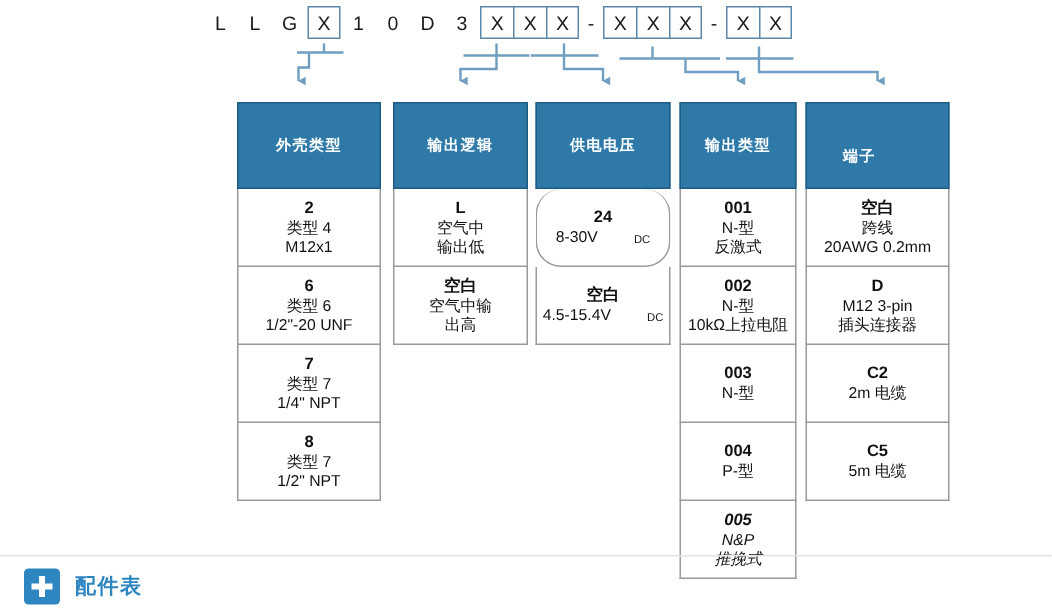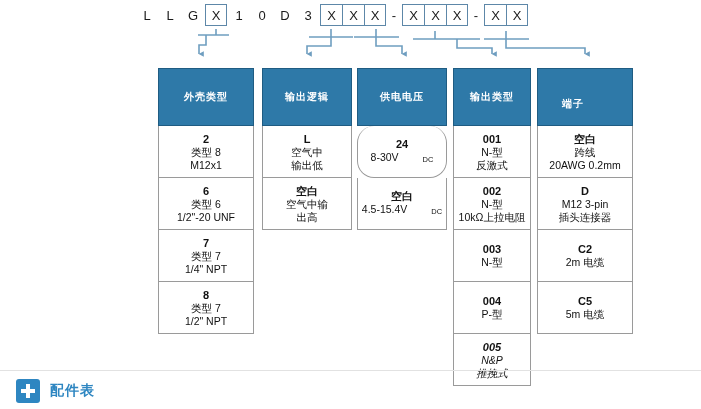--- a/index.html
+++ b/index.html
@@ -110,21 +110,21 @@
 
       <path d="M506,31 L506,39 M484,39 L529,39 M506,39 L506,48 L585,48 L585,54" marker-end="url(#arr)"></path>
     </g>
   </svg>
 
   <div id="columns">
       <div class="col" style="left: 158px; top: 68px; width: 96px;">
         <div class="col-header">外壳类型</div>
         <div class="cell" style="height: 52px;">
           <div class="code">2</div>
-          <div class="desc">类型 8</div>
+          <div class="desc">类型 4</div>
           <div class="desc">M12x1</div>
         </div>
         <div class="cell" style="height: 52px;">
           <div class="code">6</div>
           <div class="desc">类型 6</div>
           <div class="desc">1/2"-20 UNF</div>
         </div>
         <div class="cell" style="height: 52px;">
           <div class="code">7</div>
           <div class="desc">类型 7</div>

